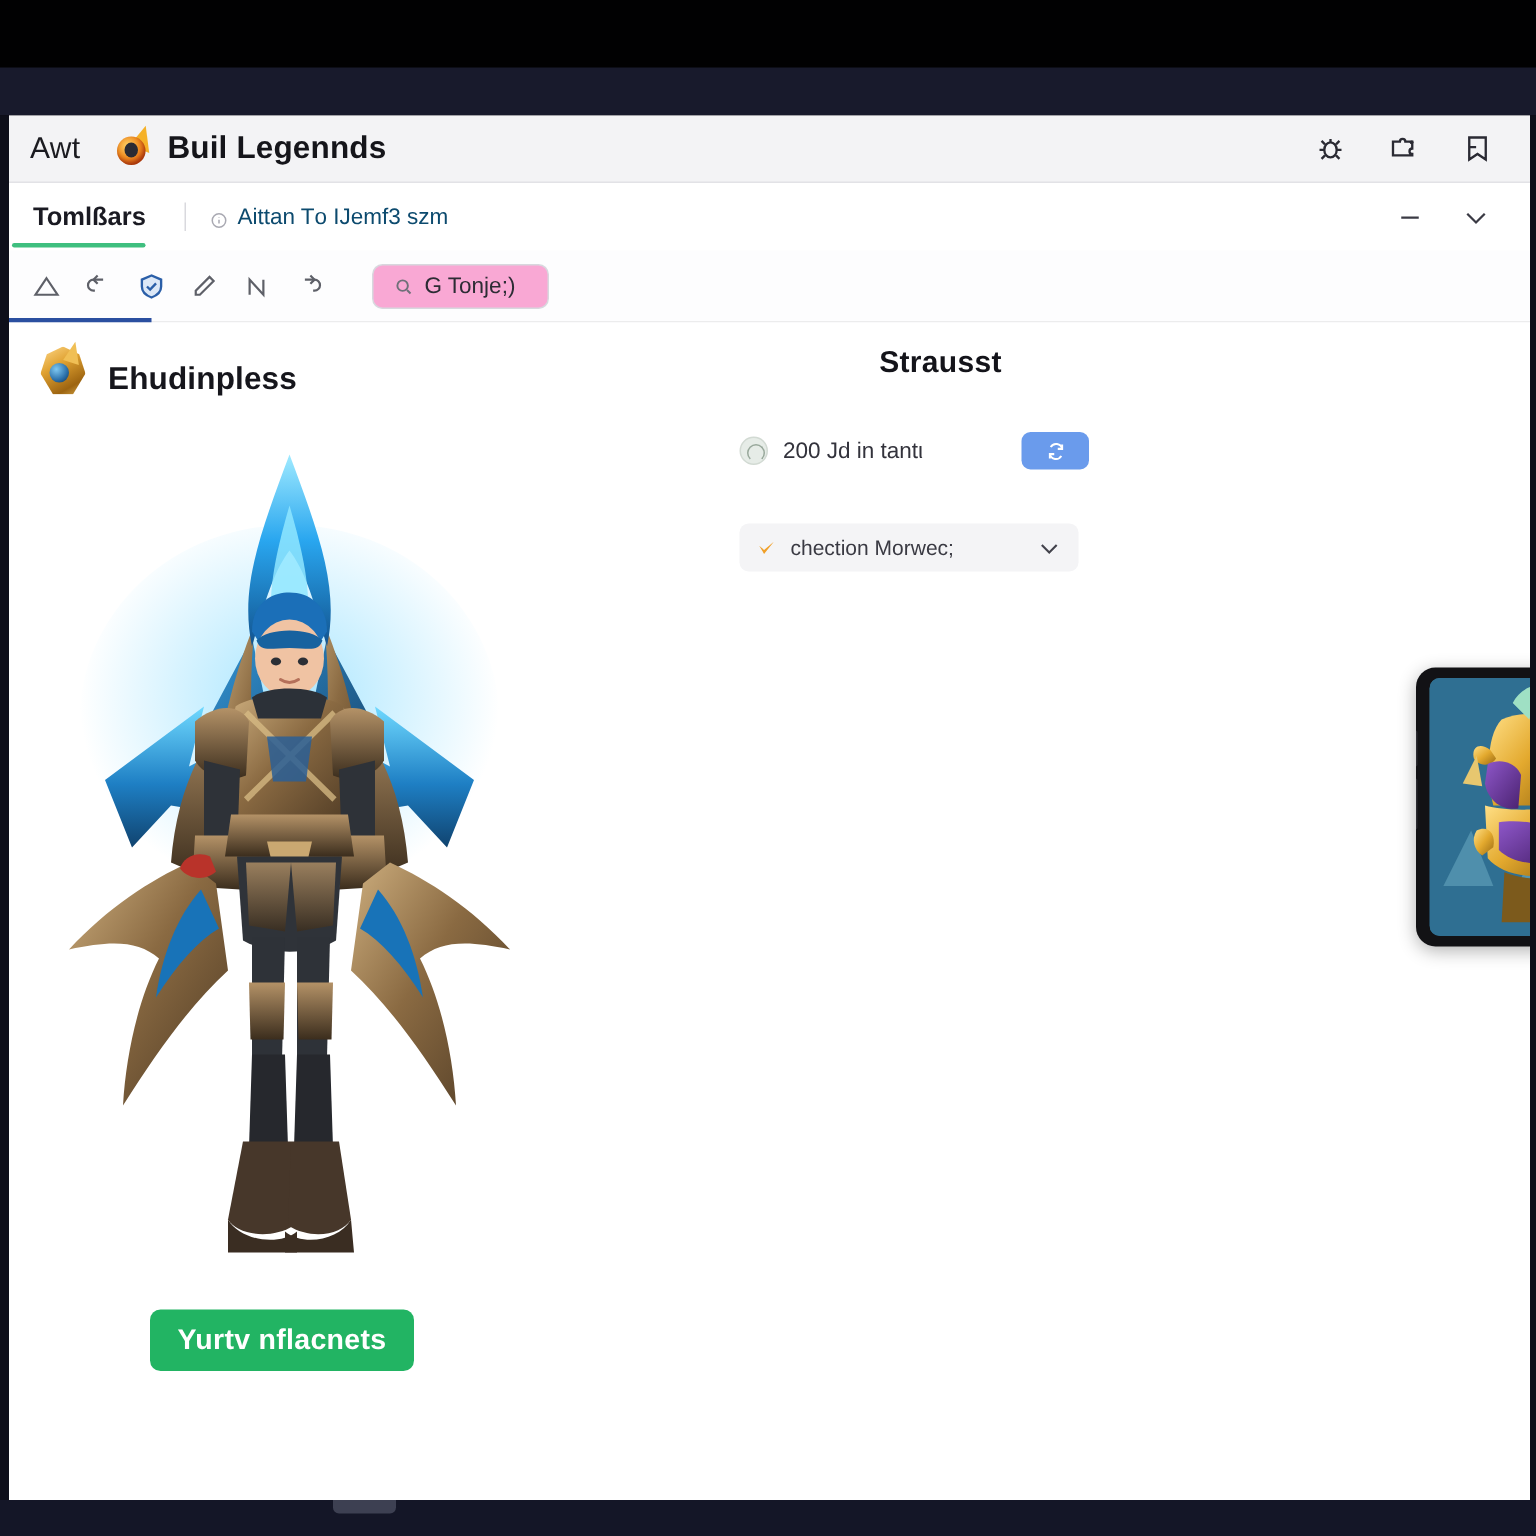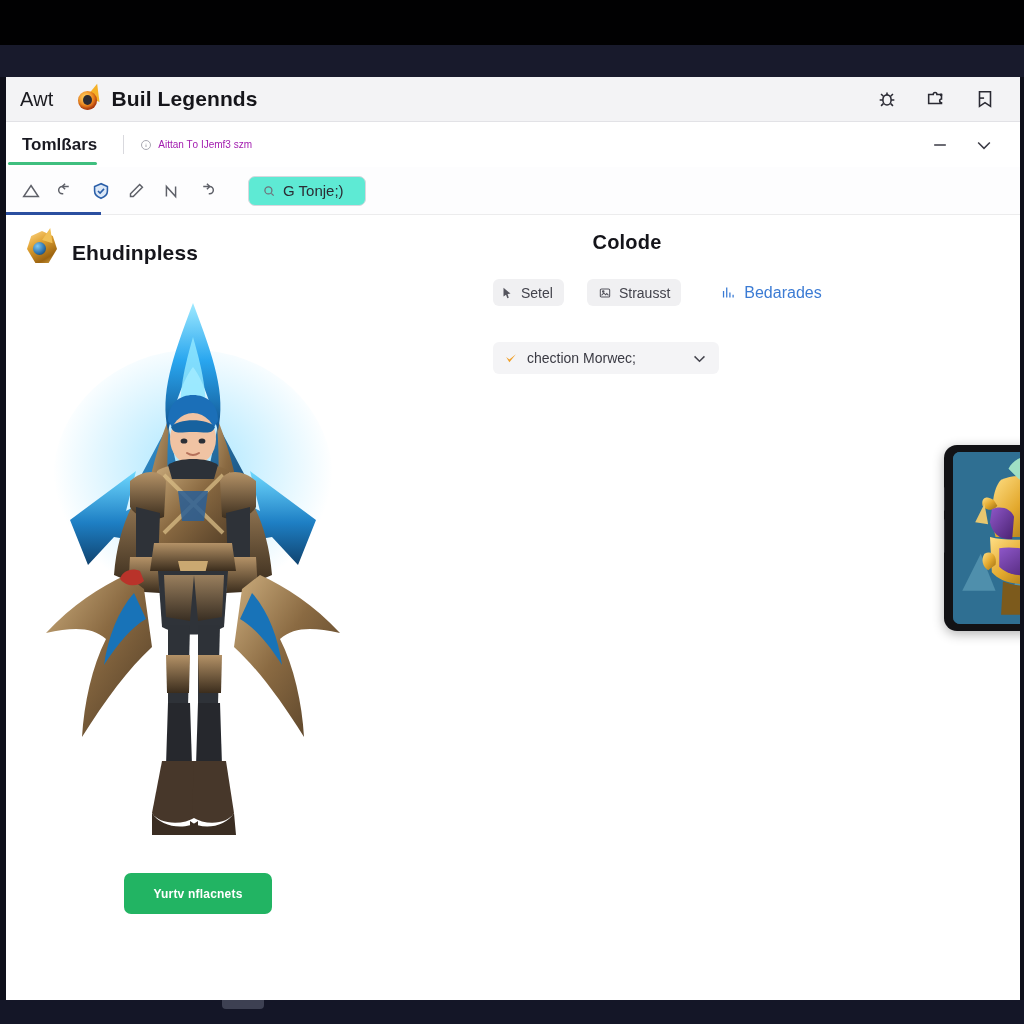--- a/index.html
+++ b/index.html
@@ -65,38 +65,38 @@
   .tab {
     font-size:17px; color:#22222a; padding:0 4px; position:relative; height:100%;
     display:flex; align-items:center;
   }
   .tab.active { color:#1a1a22; font-weight:600; }
   .tab.active::after {
     content:""; position:absolute; left:-10px; right:4px; bottom:2px; height:3px;
     background:#3fbf7f; border-radius:2px;
   }
   .tab-sep { width:1px; height:19px; background:#d9d9de; margin:0 16px 0 22px; }
-  .tab-sub { display:flex; align-items:center; gap:6px; font-size:10px; color:#a21caf; }
+  .tab-sub { display:flex; align-items:flex-end; gap:6px; font-size:15px; color:#0c4a6e; }
   .tab-sub .dot-ic { width:12px; height:12px; color:#a9a9b2; }
   .win-ctrl { margin-left:auto; display:flex; align-items:center; gap:24px; padding-right:14px; }
   .win-ctrl svg { width:20px; height:20px; color:#3a3a44; }
 
   
   .toolbar {
     position:relative; height:48px; background:#fdfdfe;
     display:flex; align-items:center; padding:0 14px;
     border-bottom:1px solid #ececed;
   }
   .tool-ic {
     width:22px; height:22px; margin-right:13px; color:#5e6068; flex:none;
   }
   .tool-ic.accent { color:#2b5fa8; }
   .searchbox {
     margin-left:18px; height:30px; min-width:118px;
-    border:1px solid #d8d8de; border-radius:7px; background:#5eead4;
+    border:1px solid #d8d8de; border-radius:7px; background:#f9a8d4;
     display:flex; align-items:center; gap:7px; padding:0 13px;
   }
   .searchbox svg { width:14px; height:14px; color:#6f7079; flex:none; }
   .searchbox span { font-size:15px; color:#2c2c34; white-space:nowrap; }
   .tb-progress {
     position:absolute; left:0; bottom:-1px; height:3px; width:95px;
     background:#2b4fa0;
   }
 
   
@@ -118,24 +118,24 @@
   }
   .champ-crest .c3 {
     position:absolute; left:20px; top:-1px; width:0; height:0;
     border-left:4px solid transparent; border-right:7px solid transparent;
     border-bottom:14px solid #f0bf55; transform:rotate(18deg);
   }
   .champ-name { font-size:21px; font-weight:600; color:#16161c; letter-spacing:.1px; }
 
   .splash { position:absolute; left:12px; top:60px; width:350px; height:595px; }
   .green-btn {
-    position:absolute; left:94px; top:658px; width:148px; height:41px;
+    position:absolute; left:94px; top:658px; width:176px; height:41px;
     background:#22b463; border-radius:7px; border:none;
-    color:#fff; font-size:12px; font-weight:600; letter-spacing:.2px;
-    font-family:"Liberation Sans", sans-serif; cursor:pointer;margin-left:24px;
+    color:#fff; font-size:19px; font-weight:600; letter-spacing:.2px;
+    font-family:"Liberation Sans", sans-serif; cursor:pointer;
   }
 
   
   .detail { position:absolute; left:487px; top:0; width:420px; }
   .detail-title {
     font-size:20px; font-weight:700; color:#14141a; text-align:center;
     width:268px; margin-top:16px; letter-spacing:.2px;
   }
   .detail-sub1 { margin-top:30px; font-size:15px; color:#7b7b86; }
   .detail-sub2 { margin-top:14px; font-size:15px; color:#7b7b86; }
@@ -384,45 +384,34 @@
 
         <path d="M144 486 L176 486 L178 542 C162 552 140 548 134 538 Z" fill="#47372a"></path>
         <path d="M176 486 L208 486 L216 538 C210 548 190 552 174 542 Z" fill="#47372a"></path>
         <path d="M134 538 C142 552 168 556 180 546 L180 560 L134 560 Z" fill="#3a2d22"></path>
         <path d="M216 538 C208 552 184 556 172 546 L172 560 L218 560 Z" fill="#3a2d22"></path>
       </svg>
 
       <button class="green-btn">Yurtv nflacnets</button>
 
       <div class="detail">
-        <div class="detail-title">Colode</div>
-
-
-        <div class="chip-row">
-          <button class="chip c-setel">
-            <svg viewBox="0 0 24 24" fill="currentColor">
-              <path d="M6 3 18 13l-5 .6L15 20l-2.4 1-2.3-6.2L6 18z"></path>
+        <div class="detail-title">Strausst</div>
+
+        <div class="stat-row">
+          <span class="stat-icon"></span>
+          <span class="stat-text">200 Jd in tantι</span>
+          <button class="blue-pill">
+            <svg viewBox="0 0 24 24" fill="none" stroke="currentColor" stroke-width="2.3">
+              <path d="M19 9A7 7 0 0 0 6 7"></path>
+                <path d="M5 15a7 7 0 0 0 13 2"></path>
+                <path d="M19 4v5h-5M5 20v-5h5"></path>
             </svg>
-            <span>Setel</span>
           </button>
-          <button class="chip c-strausst">
-            <svg viewBox="0 0 24 24" fill="none" stroke="currentColor" stroke-width="1.8">
-              <rect x="4" y="5" width="16" height="14" rx="2"></rect>
-                <path d="m6 16 4-4 3 3 2-2 3 3"></path>
-                <circle cx="9" cy="9.5" r="1.3" fill="currentColor"></circle>
-            </svg>
-            <span>Strausst</span>
-          </button>
-          <span class="link-blue">
-            <svg viewBox="0 0 24 24" fill="none" stroke="currentColor" stroke-width="1.8">
-              <path d="M5 19V10M9.5 19V5M14 19v-7M18.5 19v-4"></path>
-            </svg>
-            <span>Bedarades</span>
-          </span>
         </div>
+
 
         <div class="dropdown">
           <svg class="dd-check" viewBox="0 0 24 24" fill="currentColor">
             <path d="M3 9 9 19 21 4 9 14z"></path>
           </svg>
           <span class="dd-label">chection Morwec;</span>
           <svg class="dd-caret" viewBox="0 0 24 24" fill="none" stroke="currentColor" stroke-width="2">
               <path d="M5 9l7 7 7-7"></path>
             </svg>
         </div>

